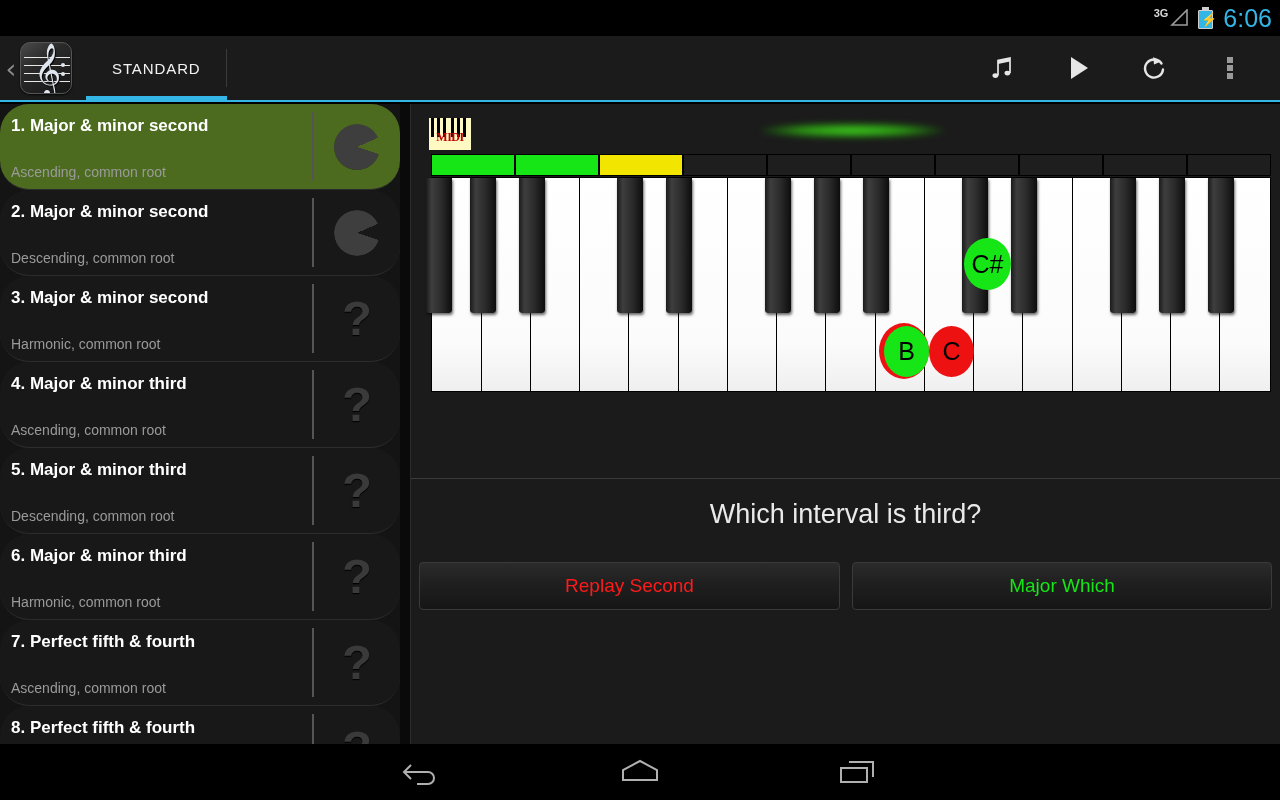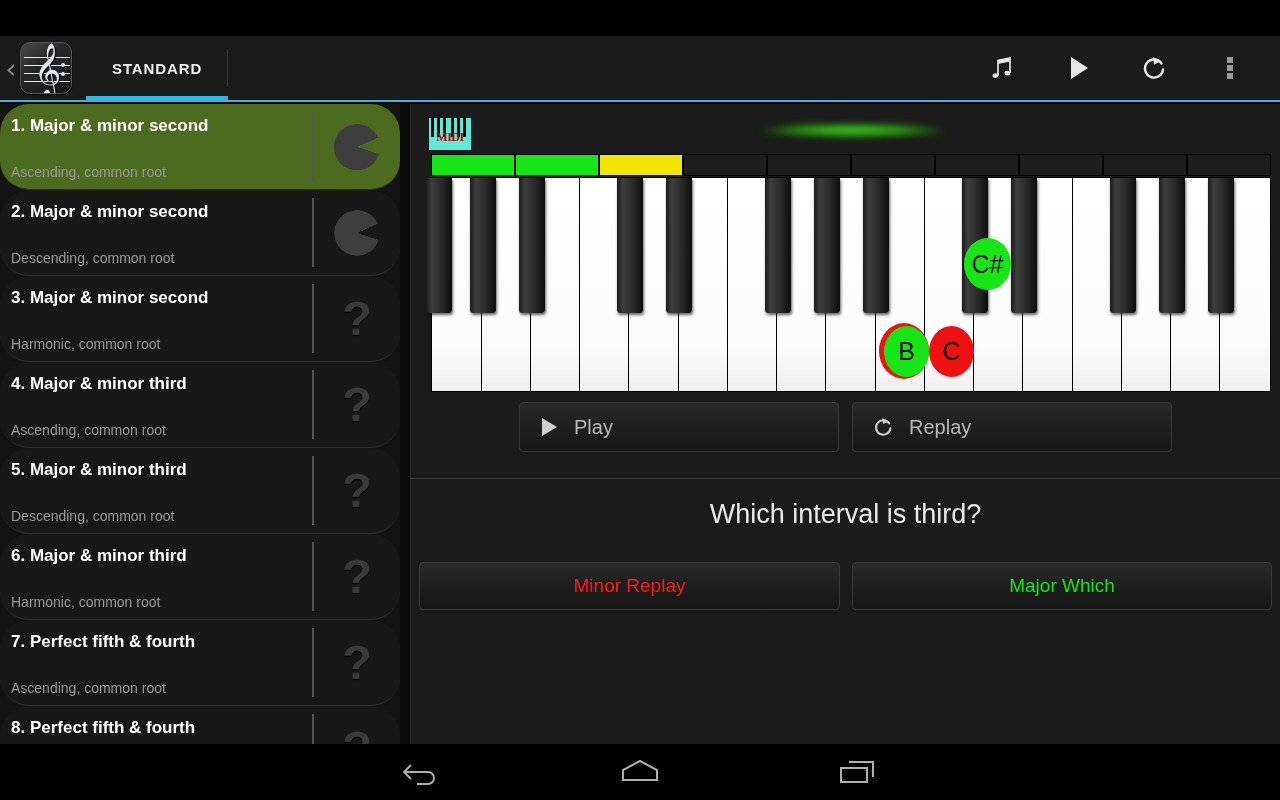--- a/index.html
+++ b/index.html
@@ -53,21 +53,21 @@
      color: #dfe6ef; line-height: 50px;
      font-family: "DejaVu Sans", sans-serif;
      text-shadow: 1px 1px 1px #000; }
   .ab-logo .dots { position: absolute; right: 6px; top: 20px; }
   .ab-logo .dots i { display: block; width: 4px; height: 4px; border-radius: 50%;
      background: #dfe6ef; margin-bottom: 5px; }
 
   .ab-tabs { display: flex; align-items: stretch; height: 66px; }
   .ab-tab {
     position: relative; display: flex; align-items: center; justify-content: center;
-    color: #f2f2f2; font-size: 15px; font-weight: bold; letter-spacing: .9px;
+    color: #f2f2f2; font-size: 15px; font-weight: normal; letter-spacing: .9px;
     padding: 0 26px; min-width: 124px; height: 66px; cursor: pointer;
   }
   .ab-tab.sep::after { content: ""; position: absolute; right: 0; top: 14px;
      bottom: 14px; width: 1px; background: #3a3a3a; }
   .ab-tab.active::before { content: ""; position: absolute; left: 0; right: 0;
      bottom: 0; height: 5px; background: #33b5e5; }
 
   .ab-actions { margin-left: auto; display: flex; align-items: center;
      height: 66px; padding-right: 12px; }
   .ab-btn { width: 76px; height: 66px; display: flex; align-items: center;
@@ -107,21 +107,21 @@
   .qmark { color: #3a3a3a; font-size: 49px; font-weight: bold; line-height: 1;
      text-shadow: 0 1px 1px #000; font-family: "Liberation Sans", sans-serif; }
 
   
   .detail { position: absolute; left: 411px; top: 0; width: 869px; height: 640px;
      background: #1b1b1b; }
 
   .piano-wrap { position: absolute; left: 4px; top: 0; width: 861px; height: 390px;
      background: #1b1b1b; }
   .midi-logo { position: absolute; left: 14px; top: 14px; width: 42px; height: 32px;
-     background: #5eead4; overflow: hidden; border: 0; }
+     background: #fef9c3; overflow: hidden; border: 0; }
   .midi-logo .k { position: absolute; top: 0; width: 3px; height: 19px;
      background: #000; }
   .midi-logo .lbl { position: absolute; left: 0; right: 0; top: 12px;
      text-align: center; font-size: 12px; font-weight: bold; color: #c20000;
      font-family: "Liberation Serif", serif; letter-spacing: -.5px; }
 
   .glow { position: absolute; left: 345px; top: 19px; width: 185px; height: 15px;
      border-radius: 50%;
      background: radial-gradient(ellipse at center, #3fd122 0%, #2b9413 42%, rgba(20,80,8,.35) 70%, rgba(0,0,0,0) 100%);
      filter: blur(3px); }
@@ -176,20 +176,32 @@
      justify-content: center; cursor: pointer; }
   .nav-back { margin-left: 333px; }
   .nav-home { margin-left: 37px; }
   .nav-recent { margin-left: 37px; }
 </style>
 </head>
 <body>
 
 <div id="app">
 
+  <div class="statusbar">
+    <span class="sb-3g">3G</span>
+    <svg class="sb-signal" viewBox="0 0 20 18">
+      <path d="M18 1 L18 16 L3 16 Z" fill="none" stroke="#9a9a9a" stroke-width="1.6"></path>
+    </svg>
+    <span class="sb-batt">
+      <span class="sb-batt-cap"></span>
+      <span class="sb-batt-body"></span>
+      <span class="sb-batt-bolt">⚡</span>
+    </span>
+    <span class="sb-clock">6:06</span>
+  </div>
 
   <div class="actionbar">
 
     <div class="ab-home">
       <span class="ab-chevron">‹</span>
       <span class="ab-logo">
         <i class="staff" style="top:14px"></i>
         <i class="staff" style="top:22px"></i>
         <i class="staff" style="top:30px"></i>
         <i class="staff" style="top:38px"></i>
@@ -378,43 +390,28 @@
           <div class="bkey" style="left:727px"></div>
           <div class="bkey" style="left:776px"></div>
 
           <div class="note red" style="left:447px; top:145px; width:50px; height:56px"></div>
           <div class="note green" style="left:452px; top:148px; width:45px; height:51px">B</div>
           <div class="note red" style="left:497px; top:148px; width:45px; height:51px">C</div>
           <div class="note green" style="left:532px; top:60px; width:47px; height:52px">C#</div>
         </div>
       </div>
 
-      <div class="ctrl-row">
-        <div class="ctrl-btn" style="left:108px; width:320px">
-          <svg width="22" height="22" viewBox="0 0 22 22">
-            <path d="M4 2 L19 11 L4 20 Z" fill="#cfcfcf"></path>
-          </svg>
-          <span class="lbl">Play</span>
-        </div>
-        <div class="ctrl-btn" style="left:441px; width:320px">
-          <svg width="24" height="24" viewBox="0 0 24 24">
-            <path d="M18.2 8.4 A7.2 7.2 0 1 0 19.4 13.3" fill="none" stroke="#cfcfcf" stroke-width="2.1" stroke-linecap="round"></path>
-            <path d="M11.4 3.1 L12.1 9.1 L17.7 6.7 Z" fill="#cfcfcf"></path>
-          </svg>
-          <span class="lbl">Replay</span>
-        </div>
-      </div>
 
       <div class="hr"></div>
 
       <div class="question">Which interval is third?</div>
 
       <div class="answers">
         <div class="ans-btn" style="left:0px;   width:421px; color:#ff1a1a">
-          <span>Minor Replay</span>
+          <span>Replay Second</span>
         </div>
         <div class="ans-btn" style="left:433px; width:420px; color:#16e516">
           <span>Major Which</span>
         </div>
       </div>
     </div>
   </div>
 
   <div class="navbar">
     <div class="nav-btn nav-back">

